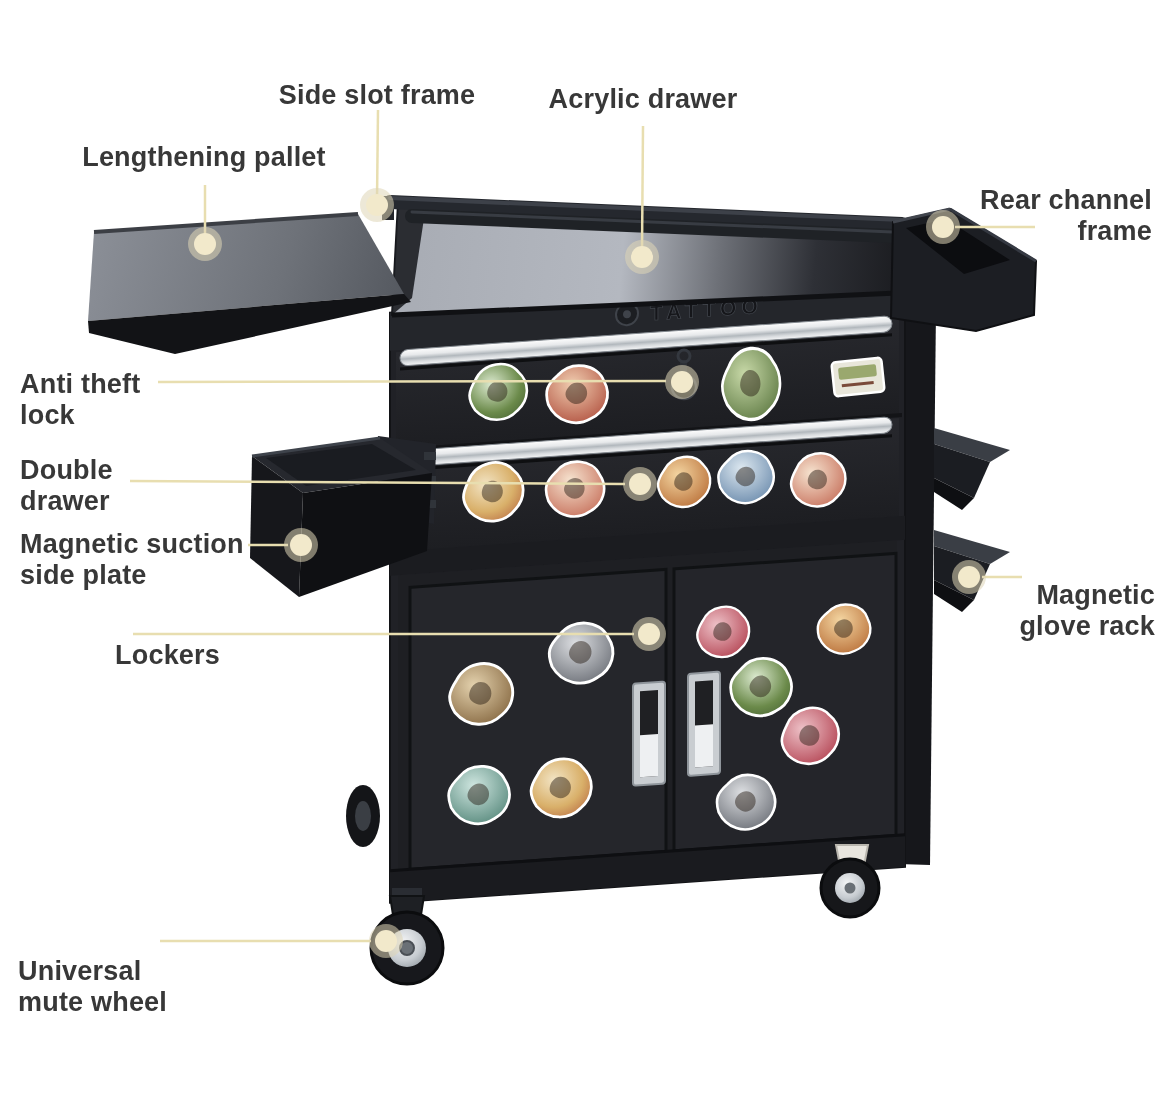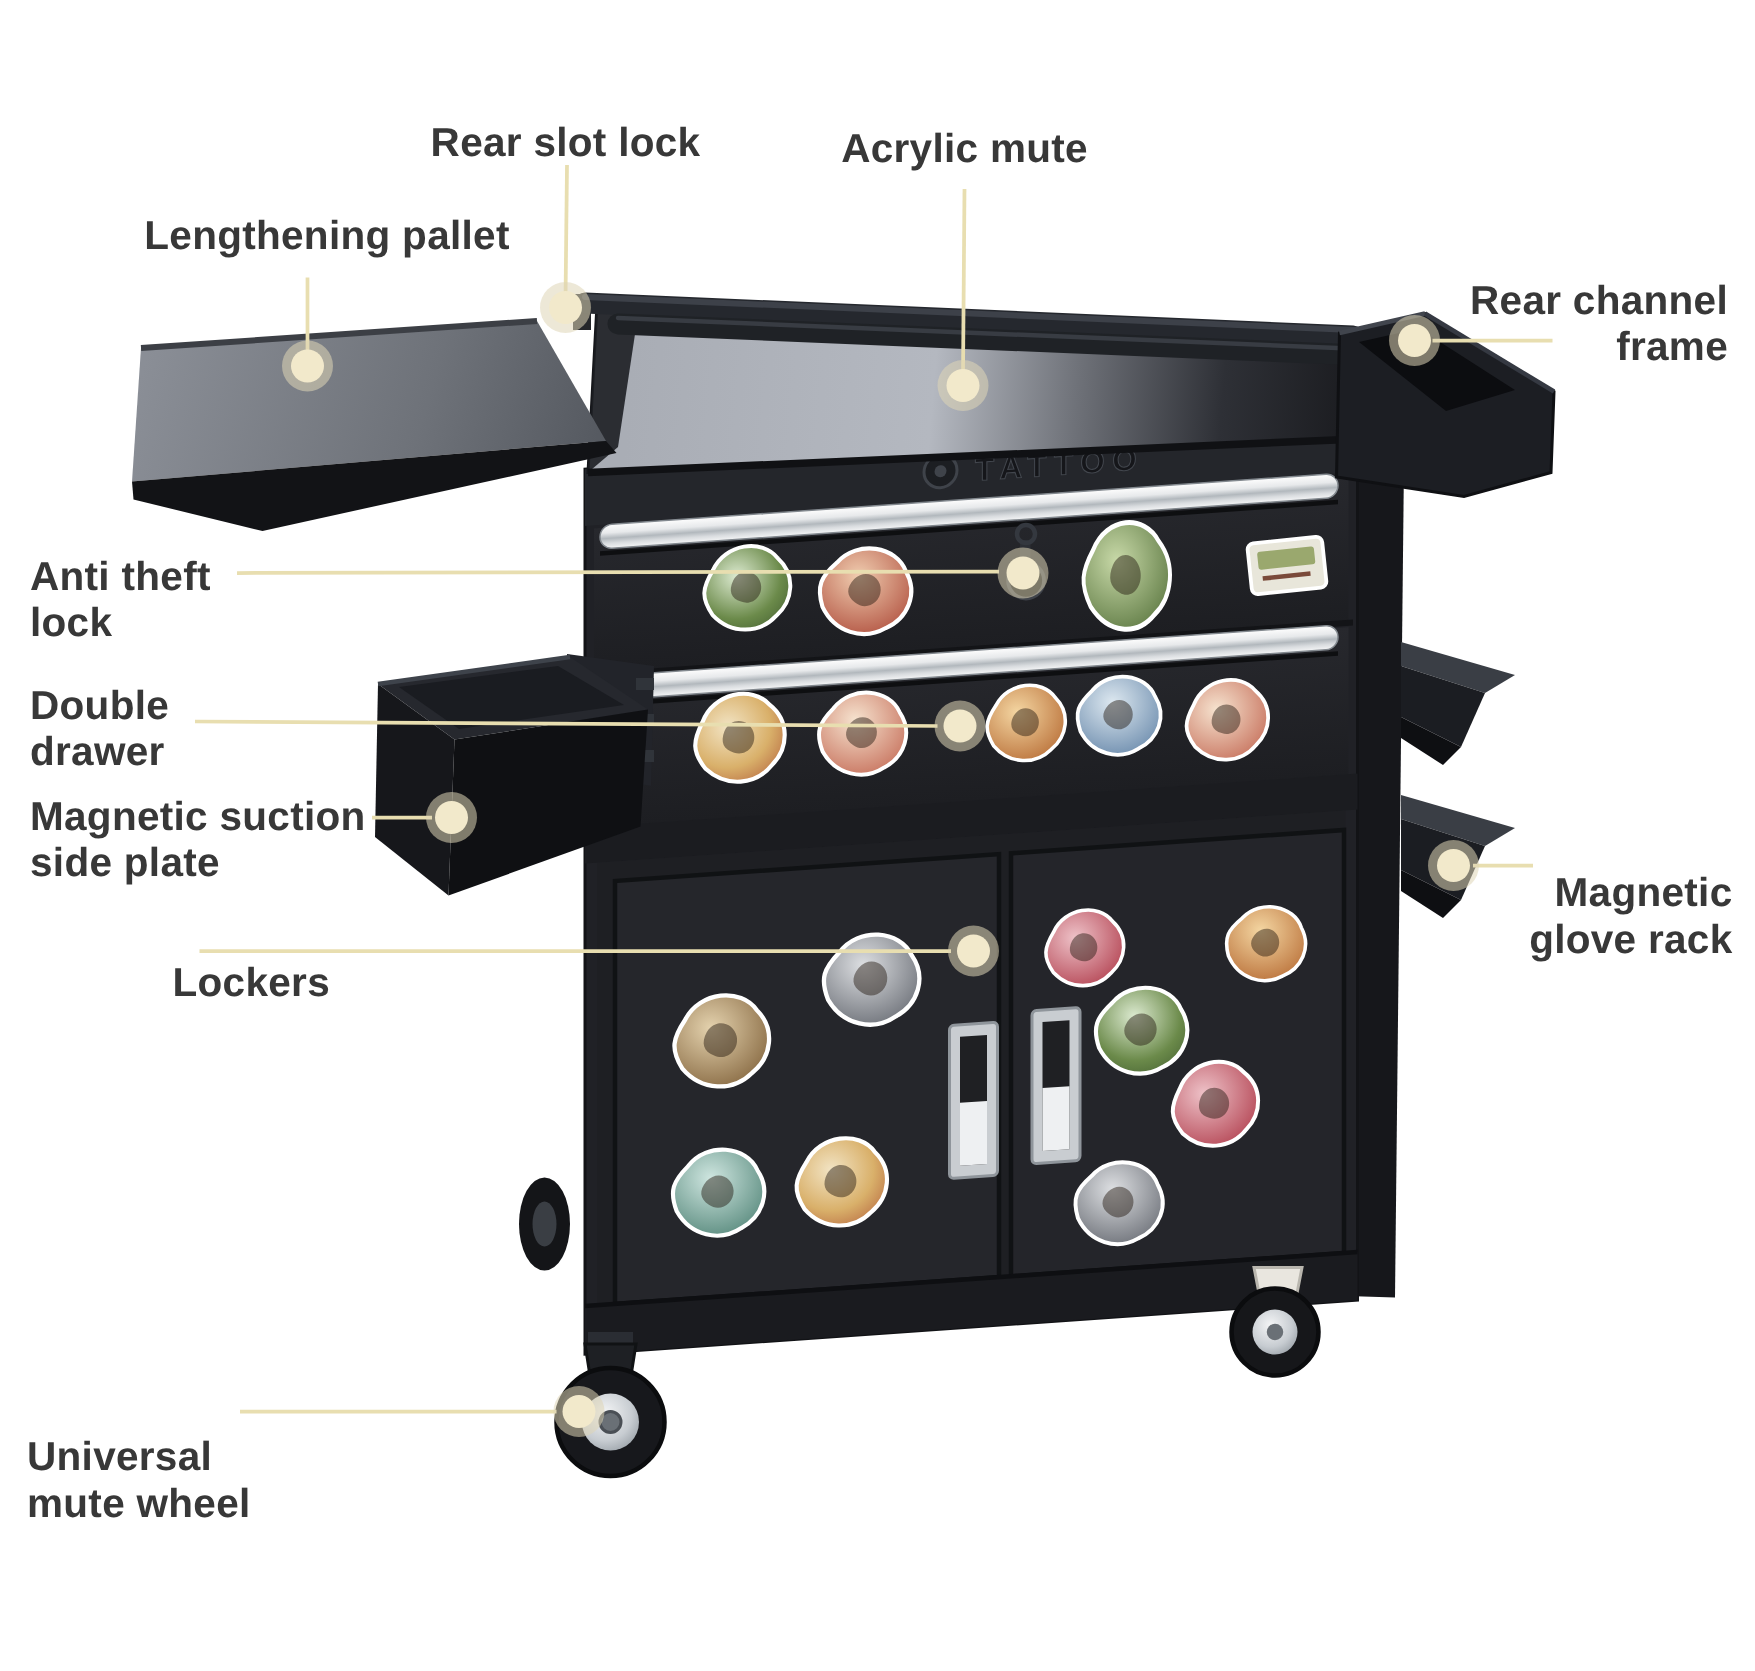--- a/index.html
+++ b/index.html
@@ -270,23 +270,23 @@
     <use href="#cdot" transform="translate(943,227)"></use>
     <use href="#cdot" transform="translate(682,382)"></use>
     <use href="#cdot" transform="translate(640,484)"></use>
     <use href="#cdot" transform="translate(301,545)"></use>
     <use href="#cdot" transform="translate(649,634)"></use>
     <use href="#cdot" transform="translate(969,577)"></use>
     <use href="#cdot" transform="translate(386,941)"></use>
   </g>
 </svg>
 
-  <div class="callout-label ta-c" style="left:68px;top:142px;width:300px;text-align:center;">Lengthening pallet</div>
-  <div class="callout-label ta-c" style="left:252px;top:80px;width:250px;">Rear slot lock</div>
-  <div class="callout-label ta-c" style="left:523px;top:84px;width:240px;">Acrylic mute</div>
+  <div class="callout-label ta-c" style="left:54px;top:142px;width:300px;text-align:center;">Lengthening pallet</div>
+  <div class="callout-label ta-c" style="left:252px;top:80px;width:250px;">Side slot frame</div>
+  <div class="callout-label ta-c" style="left:523px;top:84px;width:240px;">Acrylic drawer</div>
   <div class="callout-label ta-r" style="left:900px;top:185px;width:252px;">Rear channel
 frame</div>
   <div class="callout-label ta-l" style="left:20px;top:369px;width:220px;">Anti theft
 lock</div>
   <div class="callout-label ta-l" style="left:20px;top:455px;width:220px;">Double
 drawer</div>
   <div class="callout-label ta-l" style="left:20px;top:529px;width:245px;">Magnetic suction
 side plate</div>
   <div class="callout-label ta-l" style="left:20px;top:640px;width:200px;text-align:right;">Lockers</div>
   <div class="callout-label ta-r" style="left:993px;top:580px;width:162px;">Magnetic

